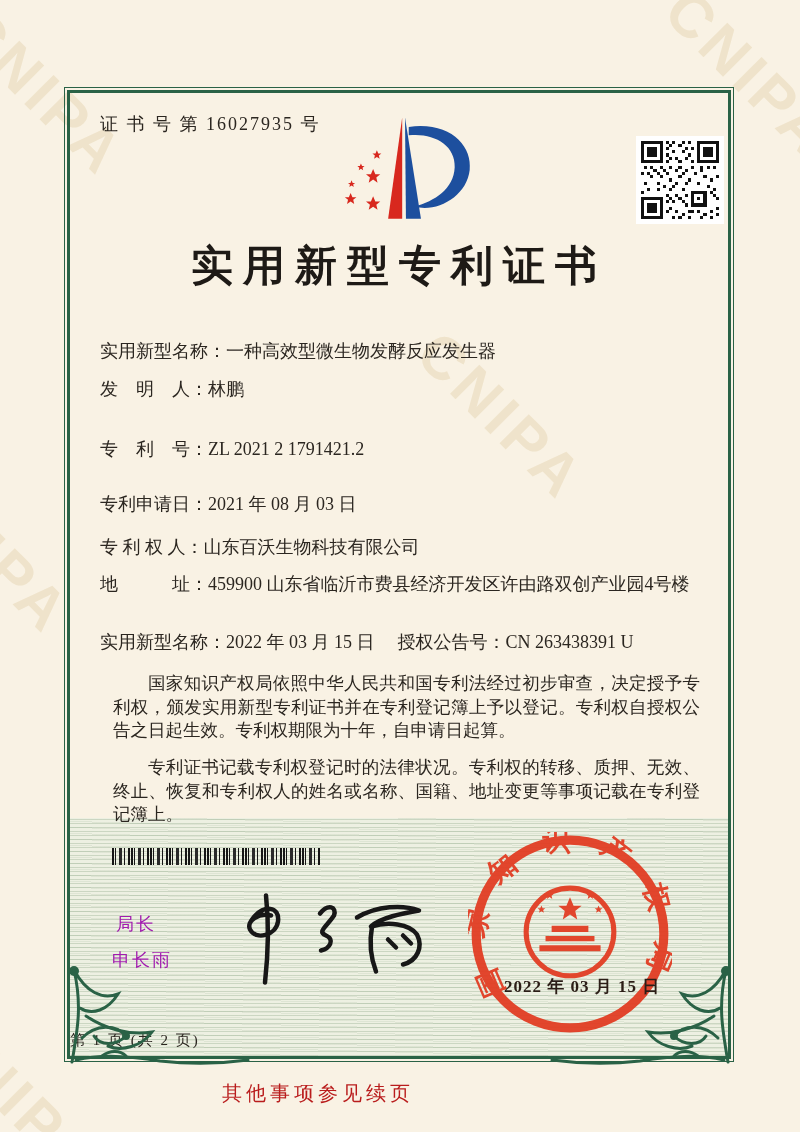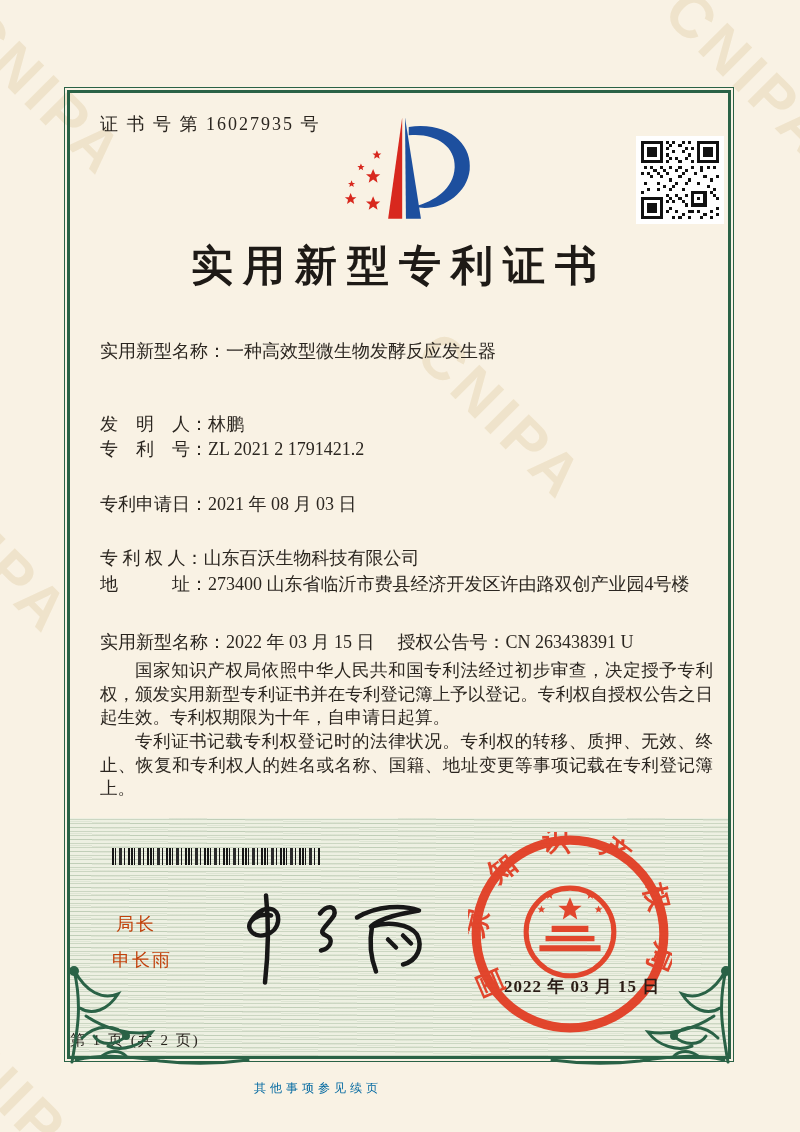--- a/index.html
+++ b/index.html
@@ -18,32 +18,32 @@
   .abs{position:absolute;z-index:4;}
   .cert-no{left:100px;top:112px;font-size:18px;letter-spacing:2px;}
   .logo{left:330px;top:112px;width:150px;height:116px;}
   .qr{left:636px;top:136px;width:88px;height:88px;background:#fff;padding:5px;box-sizing:border-box;}
   .title{left:70px;top:238px;width:658px;text-align:center;font-size:42px;font-weight:bold;
          letter-spacing:10px;color:#1e1a16;}
   .field{left:100px;display:flex;font-size:18px;line-height:1.45;}
   .field .lbl{white-space:pre;}
   .addr-val{width:486px;}
   .paras{left:100px;top:659px;width:613px;font-size:17.5px;line-height:1.35;text-align:justify;}
-  .paras p{margin:0;text-indent:2em;}
+  .paras p{margin:13px;text-indent:2em;}
   .barcode{left:112px;top:848px;width:208px;height:17px;
       background:repeating-linear-gradient(90deg,#161616 0 2px,rgba(0,0,0,0) 2px 3px,#161616 3px 4px,
       rgba(0,0,0,0) 4px 7px,#2a2a2a 7px 10px,rgba(0,0,0,0) 10px 12px,#161616 12px 13px,
       rgba(0,0,0,0) 13px 16px,#161616 16px 18px,rgba(0,0,0,0) 18px 19px);}
-  .director{font-family:"Liberation Sans",sans-serif;font-size:18px;letter-spacing:2px;color:#c2410c;}
+  .director{font-family:"Liberation Sans",sans-serif;font-size:18px;letter-spacing:2px;color:#a21caf;}
   .sig{left:222px;top:882px;width:210px;height:108px;}
   .seal{left:468px;top:832px;width:204px;height:204px;opacity:.93;}
   .seal-date{left:492px;top:975px;width:180px;text-align:center;font-size:17px;
       letter-spacing:1px;color:#2b1d16;font-weight:bold;z-index:6;}
   .page-info{left:70px;top:1031px;width:658px;text-align:left;font-size:15px;letter-spacing:2px;}
-  .cont-note{left:0;top:1080px;width:636px;text-align:center;font-size:12px;letter-spacing:4px;color:#0369a1;}
+  .cont-note{left:0;top:1080px;width:636px;text-align:center;font-size:20px;letter-spacing:4px;color:#b91c1c;}
   .ornament{bottom:66px;width:185px;height:102px;z-index:5;}
   .orn-left{left:66px;}
   .orn-right{right:66px;transform:scaleX(-1);}
 </style>
 </head>
 <body>
 
 <div class="page">
 
   <div class="wm" style="left:-8px;top:-6px;">CNIPA</div>
@@ -121,39 +121,39 @@
       <path d="M8,17h1v1h-1z M11,17h1v1h-1z M14,17h1v1h-1z M9,18h1v1h-1z M12,18h1v1h-1z M8,19h1v1h-1z M10,19h1v1h-1z M13,19h1v1h-1z M14,20h1v1h-1z M9,21h1v1h-1z M11,22h1v1h-1z M8,22h1v1h-1z M13,23h1v1h-1z M15,22h1v1h-1z M10,24h1v1h-1z M12,24h1v1h-1z M15,24h1v1h-1z M18,22h1v1h-1z M20,23h1v1h-1z M22,22h1v1h-1z M24,21h1v1h-1z M19,24h1v1h-1z M22,24h1v1h-1z M24,23h1v1h-1z M16,22h1v1h-1z M23,17h1v1h-1z M24,18h1v1h-1z M22,16h1v1h-1z"></path>
     </g>
   </svg>
 
   <div class="abs title">实用新型专利证书</div>
 
   <div class="abs field" style="top:338px;">
     <span class="lbl">实用新型名称：</span>
     <span>一种高效型微生物发酵反应发生器</span>
   </div>
-  <div class="abs field" style="top:411px;text-align:center;">
+  <div class="abs field" style="top:376px;text-align:center;">
     <span class="lbl">发　明　人：</span>
     <span>林鹏</span>
   </div>
   <div class="abs field" style="top:436px;">
     <span class="lbl">专　利　号：</span>
     <span>ZL 2021 2 1791421.2</span>
   </div>
   <div class="abs field" style="top:491px;align-items:flex-end;">
     <span class="lbl">专利申请日：</span>
     <span>2021 年 08 月 03 日</span>
   </div>
-  <div class="abs field" style="top:545px;text-align:center;">
+  <div class="abs field" style="top:534px;text-align:center;">
     <span class="lbl">专 利 权 人：</span>
     <span>山东百沃生物科技有限公司</span>
   </div>
   <div class="abs field" style="top:571px;">
     <span class="lbl">地　　　址：</span>
-    <span class="addr-val">273400 山东省临沂市费县经济开发区许由路双创产业园4号楼</span>
+    <span class="addr-val">459900 山东省临沂市费县经济开发区许由路双创产业园4号楼</span>
   </div>
   <div class="abs field" style="top:629px;">
     <span class="lbl">实用新型名称：</span>
     <span>2022 年 03 月 15 日</span>
     <span class="lbl" style="margin-left:23px;">授权公告号：</span>
     <span>CN 263438391 U</span>
   </div>
 
   <div class="abs paras">
     <p>国家知识产权局依照中华人民共和国专利法经过初步审查，决定授予专利权，颁发实用新型专利证书并在专利登记簿上予以登记。专利权自授权公告之日起生效。专利权期限为十年，自申请日起算。</p>

